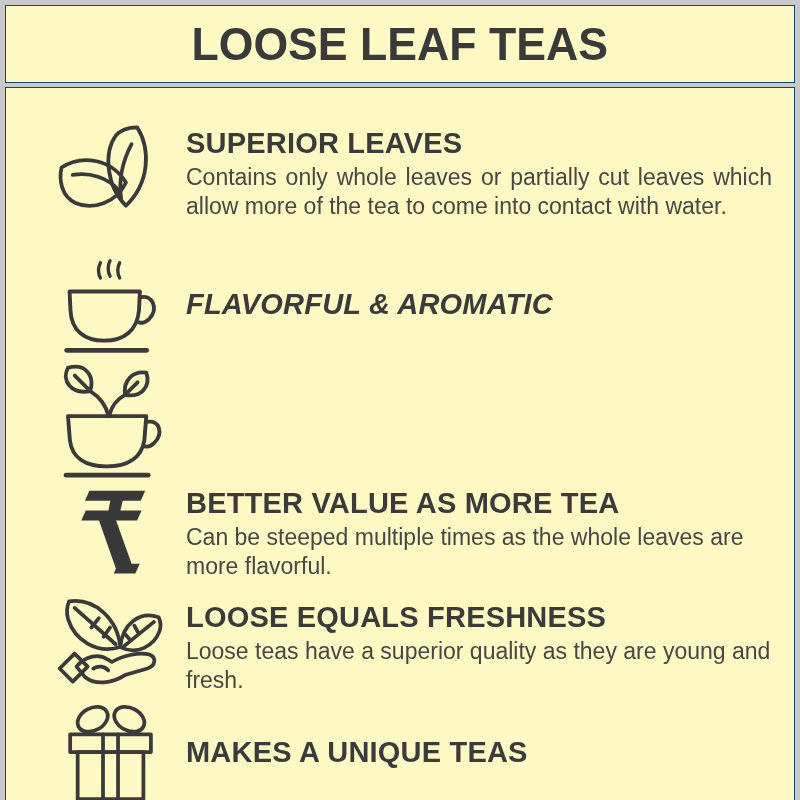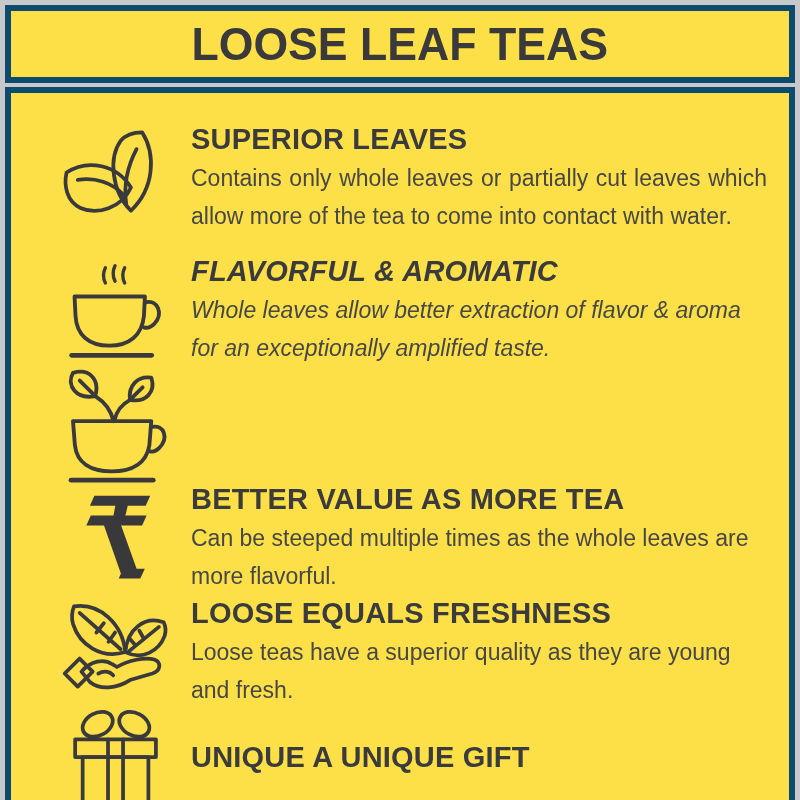--- a/index.html
+++ b/index.html
@@ -5,22 +5,22 @@
   * { box-sizing: border-box; }
   html,body { margin:0; padding:0; }
   body {
     width:800px; height:800px;
     background:#c9c9cb;
     font-family:"Liberation Sans", sans-serif;
     padding:5px;
     overflow:hidden;
   }
   .panel {
-    background:#fde047;
-    border:6px solid #0c4a6e;
+    background:#fef9c3;
+    border:1px solid #0c4a6e;
   }
   .header-panel {
     height:78px;
     display:flex; align-items:center; justify-content:center;
     margin-bottom:4px;
   }
   .page-title {
     font-size:46px;
     font-weight:bold;
     color:#3a3a3c;
@@ -54,21 +54,21 @@
   .section-heading {
     font-size:29px;
     font-weight:bold;
     color:#3b3b3d;
     margin:0 0 3px 0;
     letter-spacing:0.2px;
     white-space:nowrap;
   }
   .section-body {
     font-size:23px;
-    line-height:38px;
+    line-height:29px;
     color:#474747;
     margin:0;
   }
   .justify { text-align:justify; }
   svg.icon { stroke:#3a3a3c; fill:none; stroke-width:4; stroke-linecap:round; stroke-linejoin:round; }
   svg.icon-fill { fill:#39393b; stroke:none; }
 </style>
 </head>
 <body>
 
@@ -99,21 +99,20 @@
         <path d="M49,10 q-4,8 0,16" stroke-width="3.5"></path>
         <path d="M59,8 q-4,8 0,16" stroke-width="3.5"></path>
         <path d="M69,10 q-4,8 0,16" stroke-width="3.5"></path>
         <path d="M17,40 L90,40 L89,60 C87,80 74,91 53,91 C32,91 19,80 18,60 Z"></path>
         <path d="M90,46 C104,43 109,58 100,68 C96,72 92,73 89,72"></path>
         <line x1="14" y1="101" x2="97" y2="101" stroke-width="5"></line>
       </svg>
     </div>
     <div class="text-cell">
       <h2 class="section-heading">FLAVORFUL &amp; AROMATIC</h2>
-      <p class="section-body">Whole leaves allow better extraction of  flavor &amp; aroma for an exceptionally amplified taste.</p>
     </div>
   </div>
 
   <div class="row row-3">
     <div class="icon-cell">
       <svg class="icon" width="112" height="116" viewBox="0 0 115 120">
         <path d="M55,55 C52,42 44,34 36,29"></path>
         <path d="M36,29 C16,33 6,18 13,5 C30,0 41,12 36,29 Z"></path>
         <path d="M33,26 L20,13"></path>
         <path d="M56,54 C58,44 63,38 72,33"></path>
@@ -167,17 +166,17 @@
       <svg class="icon" width="108" height="104" viewBox="0 0 115 110">
         <ellipse cx="38" cy="18" rx="17" ry="12" transform="rotate(-28 38 18)"></ellipse>
         <ellipse cx="77" cy="18" rx="17" ry="12" transform="rotate(28 77 18)"></ellipse>
         <rect x="14" y="34" width="86" height="19"></rect>
         <rect x="22" y="53" width="70" height="50"></rect>
         <line x1="49" y1="34" x2="49" y2="103"></line>
         <line x1="65" y1="34" x2="65" y2="103"></line>
       </svg>
     </div>
     <div class="text-cell">
-      <h2 class="section-heading">UNIQUE A UNIQUE GIFT</h2>
+      <h2 class="section-heading">MAKES A UNIQUE TEAS</h2>
     </div>
   </div>
 
 </div>
 
 </body></html>

